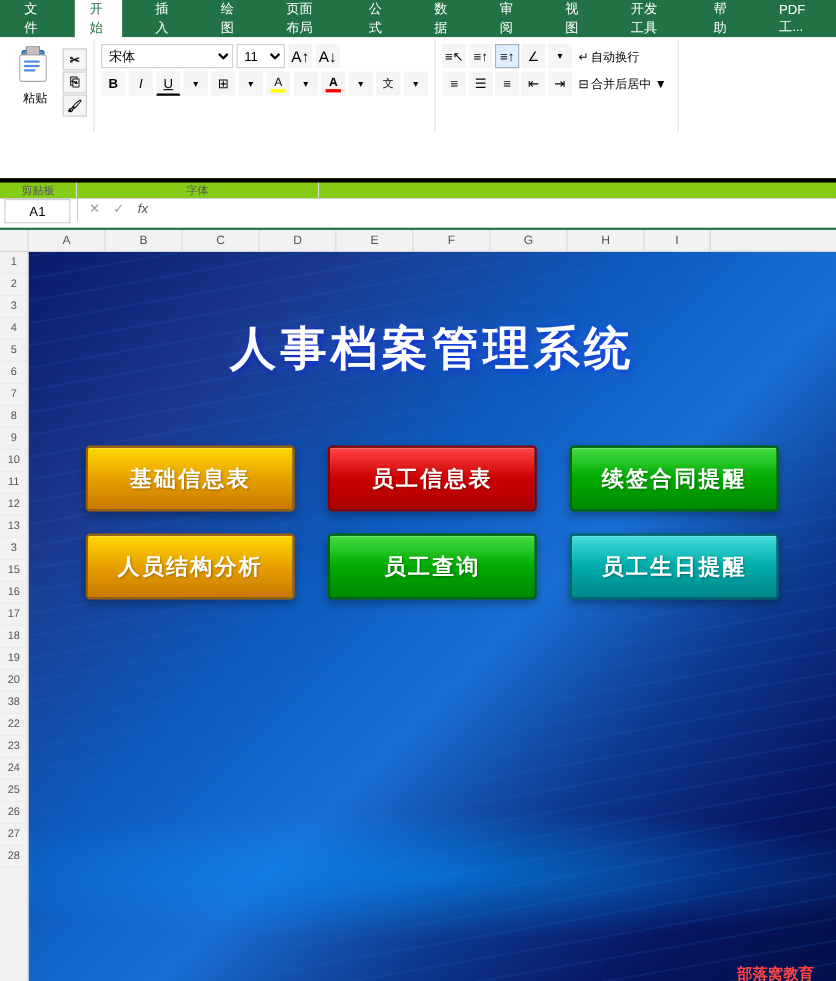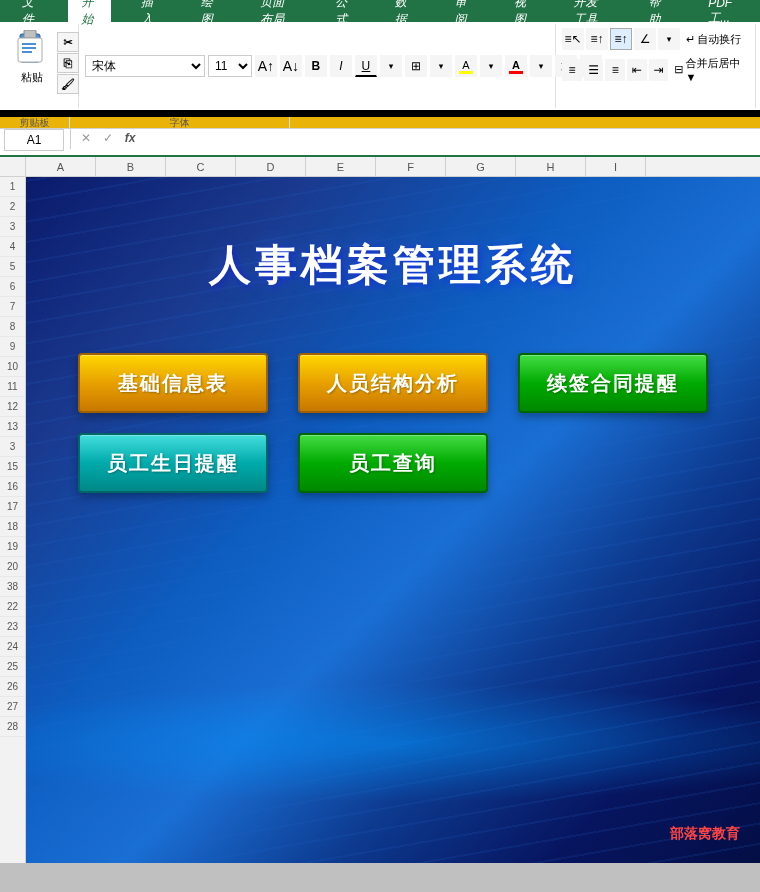--- a/index.html
+++ b/index.html
@@ -1,28 +1,27 @@
 <!DOCTYPE html>
 <html><head>
   <meta charset="utf-8">
   <style>
     * { margin: 0; padding: 0; box-sizing: border-box; }
     body { font-family: 'SimSun', '宋体', sans-serif; background: #c0c0c0; width: 760px; height: 892px; overflow: hidden; font-size: 12px; }
 
     
     .title-bar {
       background: #217346;
-      height: 22px;
+      height: 34px;
       display: flex;
       align-items: center;
       padding: 0 8px;
       color: white;
       font-size: 13px;
       gap: 16px;
-      font-style: italic;
     }
     .title-bar .tab {
       padding: 6px 14px;
       cursor: pointer;
       font-size: 12px;
     }
     .title-bar .tab.active {
       background: white;
       color: #217346;
     }
@@ -74,21 +73,21 @@
       align-items: center;
       justify-content: center;
       font-size: 11px;
       cursor: pointer;
       font-weight: bold;
     }
 
     
     .font-group {
       display: flex;
-      flex-direction: row;
+      flex-direction: column;
       padding: 4px 6px;
       border-right: 1px solid #e0e0e0;
       gap: 3px;
     }
     .font-row {
       display: flex;
       align-items: center;
       gap: 3px;
     }
     .font-select {
@@ -133,23 +132,24 @@
     }
     .align-row {
       display: flex;
       align-items: center;
       gap: 2px;
     }
 
     
     .ribbon-groups-labels {
       display: flex;
-      background: #eab308;
-      border-top: 7px solid #000000;
+      background: #84cc16;
+      border-top: 4px solid #000000;
       height: 18px;
+      margin-top: 40px;
     }
     .group-label-item {
       font-size: 10px;
       color: #555;
       display: flex;
       align-items: center;
       justify-content: center;
       border-right: 1px solid #e0e0e0;
       gap: 3px;
       cursor: default;
@@ -461,21 +461,21 @@
     <div class="group-label-item" style="width:70px;">剪贴板</div>
     <div class="group-label-item" style="width:220px;">字体</div>
   </div>
 </div>
 
 <div class="formula-bar">
   <input class="cell-ref" value="A1" style="">
   <div class="formula-sep"></div>
   <div class="formula-icon" style="color:#999;">✕</div>
   <div class="formula-icon" style="color:#999;">✓</div>
-  <div class="formula-icon" style="font-style:italic; font-weight:bold; color:#555;">fx</div>
+  <div class="formula-icon" style="font-style:italic; font-weight:normal; color:#555;">fx</div>
   <input class="formula-input" type="text" style="">
 </div>
 
 <div class="spreadsheet">
 
   <div class="col-headers" id="col-headers">
     <div class="row-num-header"></div>
 
   <div class="col-header" style="width: 70px; min-width: 70px;">A</div>
       <div class="col-header" style="width: 70px; min-width: 70px;">B</div>
@@ -525,23 +525,24 @@
     <div class="cells-area">
       <div class="main-content">
         <div class="bg-lines"></div>
         <div class="bg-glow"></div>
 
         <div class="main-title">人事档案管理系统</div>
 
         <div class="buttons-grid" id="buttons-grid">
 
         <div class="menu-btn btn-yellow">基础信息表</div>
+            <div class="menu-btn btn-red">员工信息表</div>
+            <div class="menu-btn btn-green">续签合同提醒</div>
             <div class="menu-btn btn-yellow">人员结构分析</div>
-            <div class="menu-btn btn-green">续签合同提醒</div>
+            <div class="menu-btn btn-green">员工查询</div>
             <div class="menu-btn btn-cyan">员工生日提醒</div>
-            <div class="menu-btn btn-green">员工查询</div>
           </div>
 
         <div class="watermark">部落窝教育</div>
       </div>
     </div>
   </div>
 </div>
 
 </body></html>

